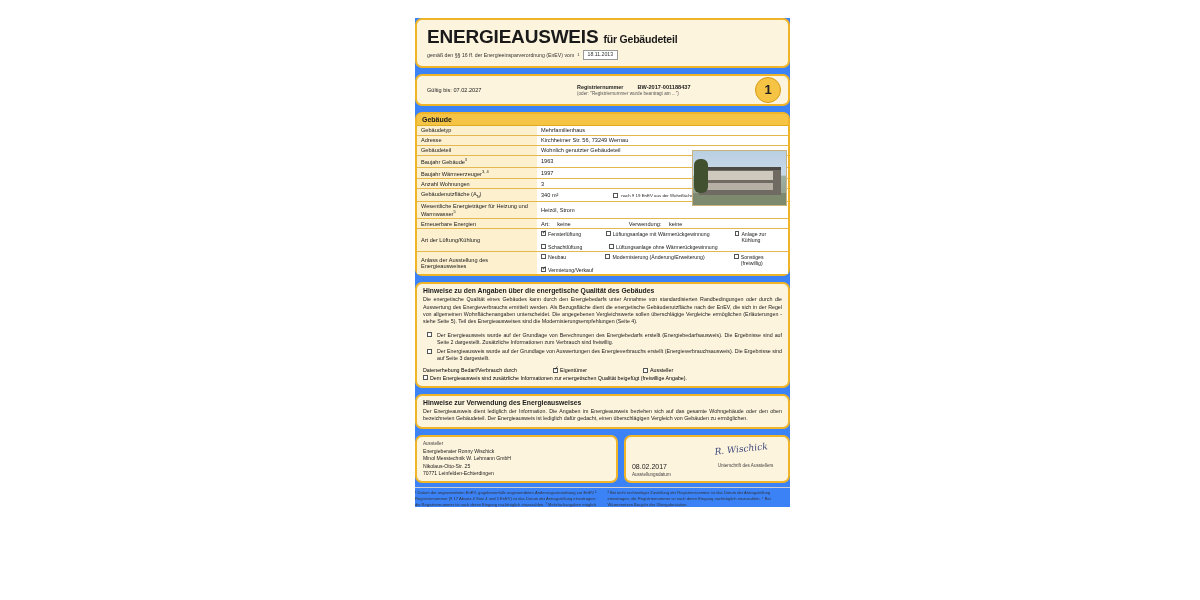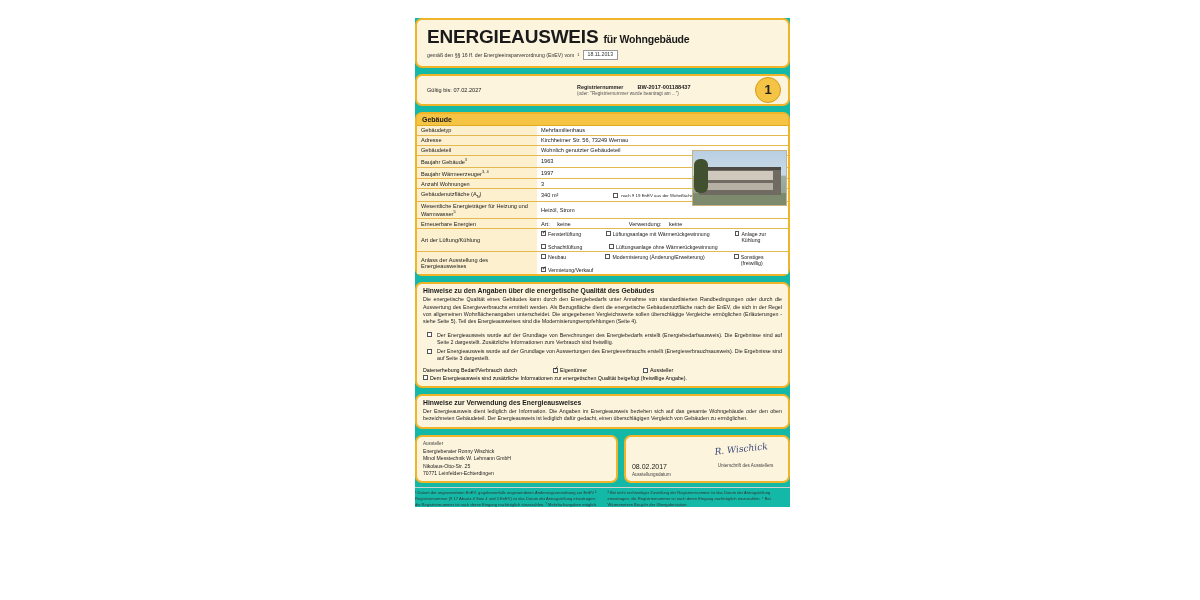--- a/index.html
+++ b/index.html
@@ -12,21 +12,21 @@
   .page {
     position: relative;
     width: 1200px; height: 600px;
     background: #ffffff;
     overflow: hidden;
   }
   .doc {
     position: absolute;
     left: 415px; top: 18px;
     width: 375px;
-    background: #14b8a6;
+    background: #3b82f6;
   }
 
   
   .panel {
     border: 2px solid #f0b429;
     border-radius: 7px;
     background: #fdf4dd;
     margin-bottom: 6px;
     position: relative;
   }
@@ -291,21 +291,21 @@
 </style>
 </head>
 <body>
 
 <div class="page">
   <div class="doc">
 
     <div class="panel hdr">
       <div class="hdr-title">
         <span>ENERGIEAUSWEIS</span>
-        <span class="sub">für Wohngebäude</span>
+        <span class="sub">für Gebäudeteil</span>
       </div>
       <div class="hdr-legal">
         <span>gemäß den §§ 16 ff. der Energieeinsparverordnung (EnEV) vom</span>
         <span class="sup">1</span>
         <span class="datebox">18.11.2013</span>
       </div>
     </div>
 
     <div class="panel regrow">
       <div class="valid">Gültig bis: 07.02.2027</div>

